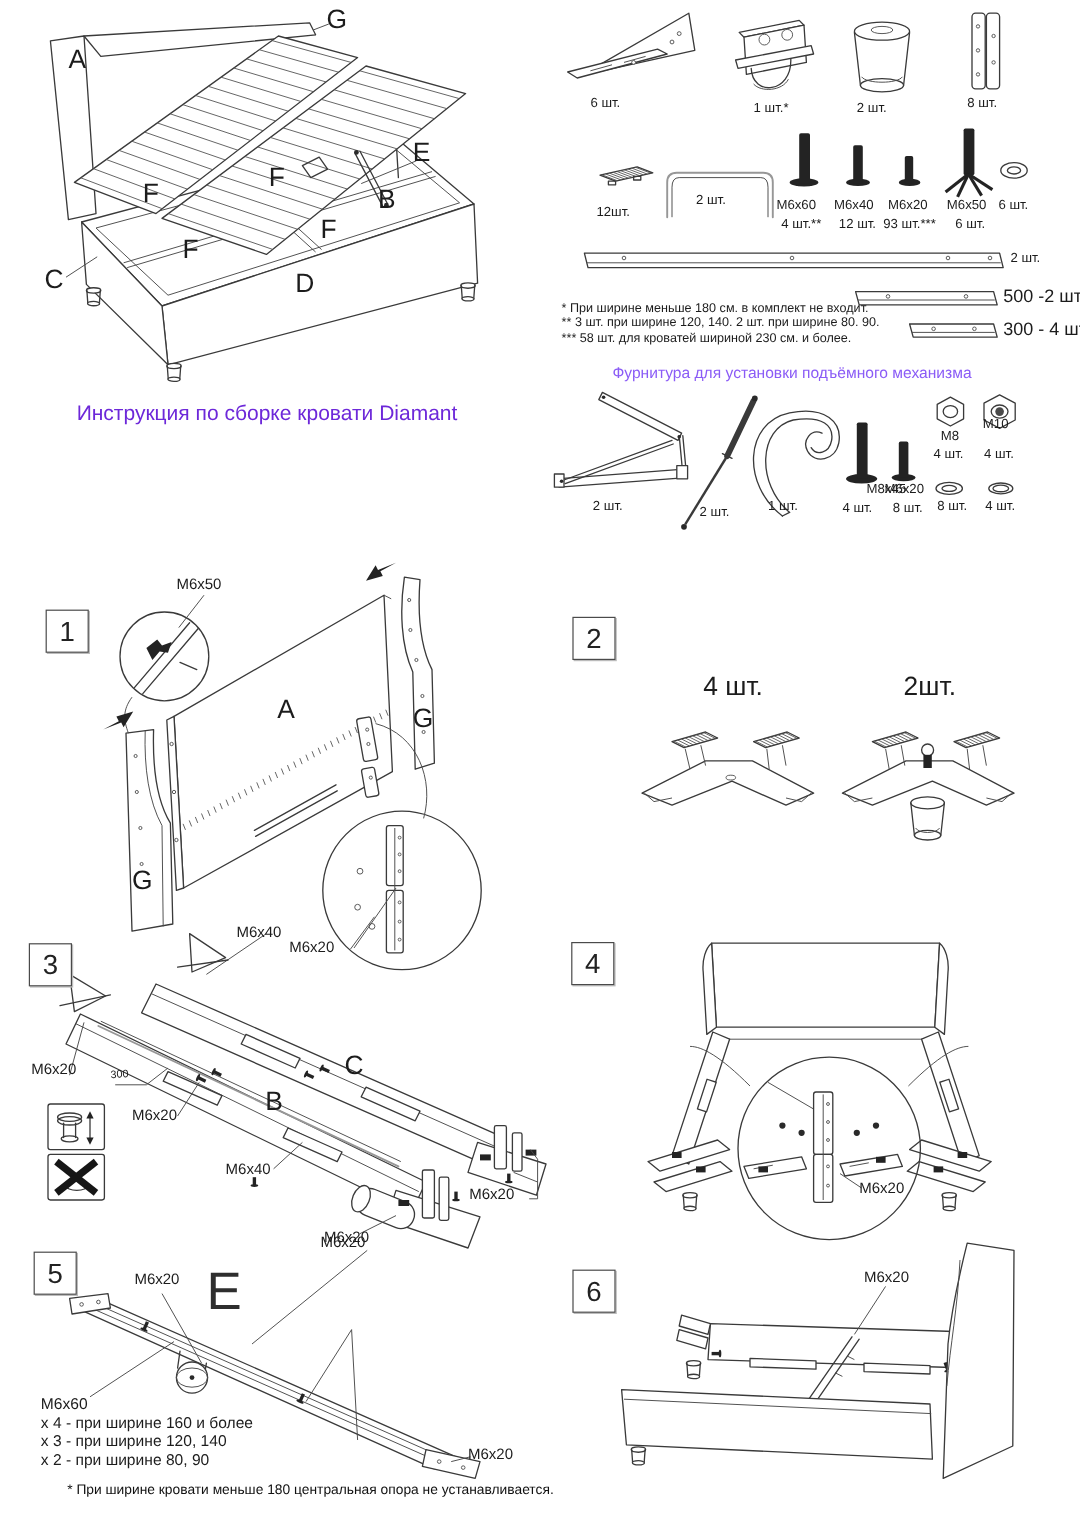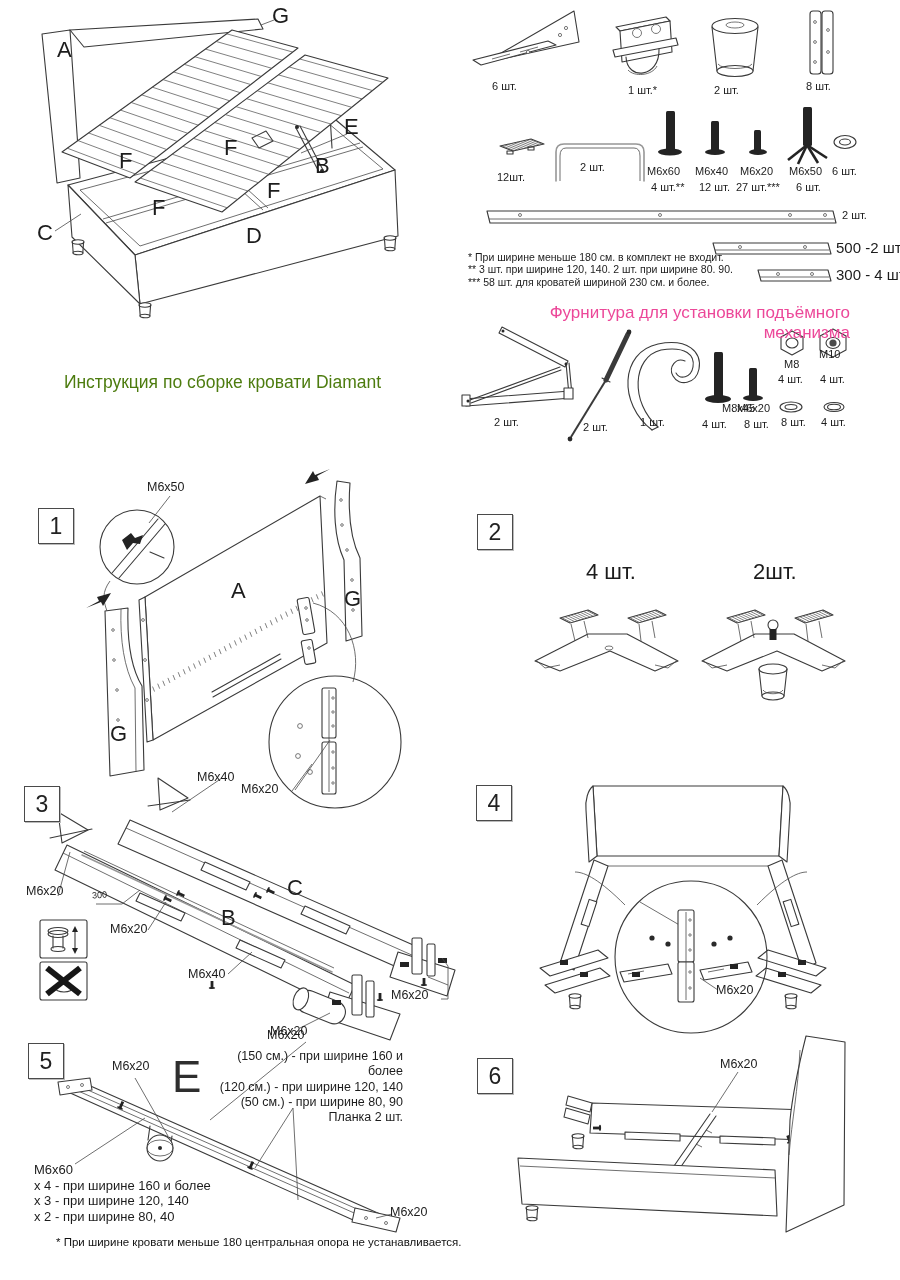--- a/index.html
+++ b/index.html
@@ -10,23 +10,23 @@
   .s10{font-size:10.5px;}
   .s12{font-size:12.5px;}
   .s13{font-size:11px;}
   .s15{font-size:15px;}
   .letter{font-size:22px;}
   .big4{font-size:22px;}
   .stepnum{position:absolute;width:34px;height:34px;border:1.6px solid #4a4a4a;background:#fff;
            display:flex;align-items:center;justify-content:center;font-size:23px;color:#222;
            box-shadow:1px 1px 0 #bbb;}
   .title{position:absolute;left:15px;top:333px;width:415px;text-align:center;
-         font-size:17.5px;line-height:1.3;color:#4d7c0f;margin-top:38px;}
+         font-size:17.5px;line-height:1.3;color:#6d28d9;}
   .site{position:absolute;left:15px;top:430px;width:400px;text-align:center;font-size:15px;color:#222;}
-  .mechtitle{position:absolute;left:470px;top:303px;width:380px;text-align:right;font-size:17px;color:#ec4899;}
+  .mechtitle{position:absolute;left:470px;top:303px;width:380px;text-align:center;font-size:13px;color:#8b5cf6;}
   .rightblock{position:absolute;left:200px;top:1049px;width:203px;text-align:right;
               font-size:12.5px;line-height:1.22;}
   .leftblock{position:absolute;left:34px;top:1162px;font-size:13px;line-height:1.2;}
   .foot{position:absolute;left:56px;top:1236px;font-size:11.5px;color:#111;}
   .bigE{font-size:44px;color:#2e2e2e;}
   svg .w{fill:#fff;stroke:#3a3a3a;stroke-width:1.1;stroke-linejoin:round;}
   svg .l{fill:none;stroke:#3a3a3a;stroke-width:1.1;stroke-linejoin:round;stroke-linecap:round;}
   svg .t{fill:none;stroke:#4a4a4a;stroke-width:.8;}
   svg .gy{fill:none;stroke:#979797;stroke-width:1.6;stroke-linecap:round;}
   svg .dk{fill:#232323;stroke:none;}
@@ -644,21 +644,21 @@
 <div class="lbl s13" style="left:628px;top:84px;">1 шт.*</div>
 <div class="lbl s13" style="left:714px;top:84px;">2 шт.</div>
 <div class="lbl s13" style="left:806px;top:80px;">8 шт.</div>
 <div class="lbl s13" style="left:497px;top:159px;margin-top:12px;">12шт.</div>
 <div class="lbl s13" style="left:580px;top:161px;">2 шт.</div>
 <div class="lbl s13" style="left:647px;top:165px;">M6x60</div>
 <div class="lbl s13" style="left:651px;top:181px;">4 шт.**</div>
 <div class="lbl s13" style="left:695px;top:165px;">M6x40</div>
 <div class="lbl s13" style="left:699px;top:181px;">12 шт.</div>
 <div class="lbl s13" style="left:740px;top:165px;">M6x20</div>
-<div class="lbl s13" style="left:736px;top:181px;">27 шт.***</div>
+<div class="lbl s13" style="left:736px;top:181px;">93 шт.***</div>
 <div class="lbl s13" style="left:789px;top:165px;">M6x50</div>
 <div class="lbl s13" style="left:796px;top:181px;">6 шт.</div>
 <div class="lbl s13" style="left:832px;top:165px;">6 шт.</div>
 <div class="lbl s13" style="left:842px;top:209px;">2 шт.</div>
 <div class="lbl s15" style="left:836px;top:240px;">500 -2 шт.</div>
 <div class="lbl s15" style="left:836px;top:267px;">300 - 4 шт.</div>
 <div class="lbl s10" style="left:468px;top:252px;">* При ширине меньше 180 см. в комплект не входит.</div>
 <div class="lbl s10" style="left:468px;top:264px;">** 3 шт. при ширине 120, 140. 2 шт. при ширине 80. 90.</div>
 <div class="lbl s10" style="left:468px;top:277px;">*** 58 шт. для кроватей шириной 230 см. и более.</div>
 
@@ -699,32 +699,26 @@
 <div class="lbl s12" style="left:110px;top:922px;">M6x20</div>
 <div class="lbl letter" style="left:221px;top:906px;">B</div>
 <div class="lbl letter" style="left:287px;top:876px;">C</div>
 <div class="lbl s12" style="left:188px;top:967px;">M6x40</div>
 <div class="lbl s12" style="left:391px;top:988px;">M6x20</div>
 <div class="lbl s12" style="left:270px;top:1024px;">M6x20</div>
 
 <div class="lbl s12" style="left:716px;top:983px;">M6x20</div>
 
 <div class="lbl s12" style="left:267px;top:1028px;">M6x20</div>
-<div class="rightblock">
-  <div>(150 см.) - при ширине 160 и более</div>
-  <div>(120 см.) - при ширине 120, 140</div>
-  <div>(50 см.) - при ширине 80, 90</div>
-  <div>Планка 2 шт.</div>
-</div>
 <div class="lbl s12" style="left:112px;top:1059px;">M6x20</div>
 <div class="lbl bigE" style="left:172px;top:1052px;">E</div>
 <div class="leftblock">
   <div>M6x60</div>
   <div>x 4 - при ширине 160 и более</div>
   <div>x 3 - при ширине 120, 140</div>
-  <div>x 2 - при ширине 80, 40</div>
+  <div>x 2 - при ширине 80, 90</div>
 </div>
 <div class="lbl s12" style="left:390px;top:1205px;">M6x20</div>
 <div class="foot">* При ширине кровати меньше 180 центральная опора не устанавливается.</div>
 
 <div class="lbl s12" style="left:720px;top:1057px;">M6x20</div>
 
 </div>
 
 </body></html>

